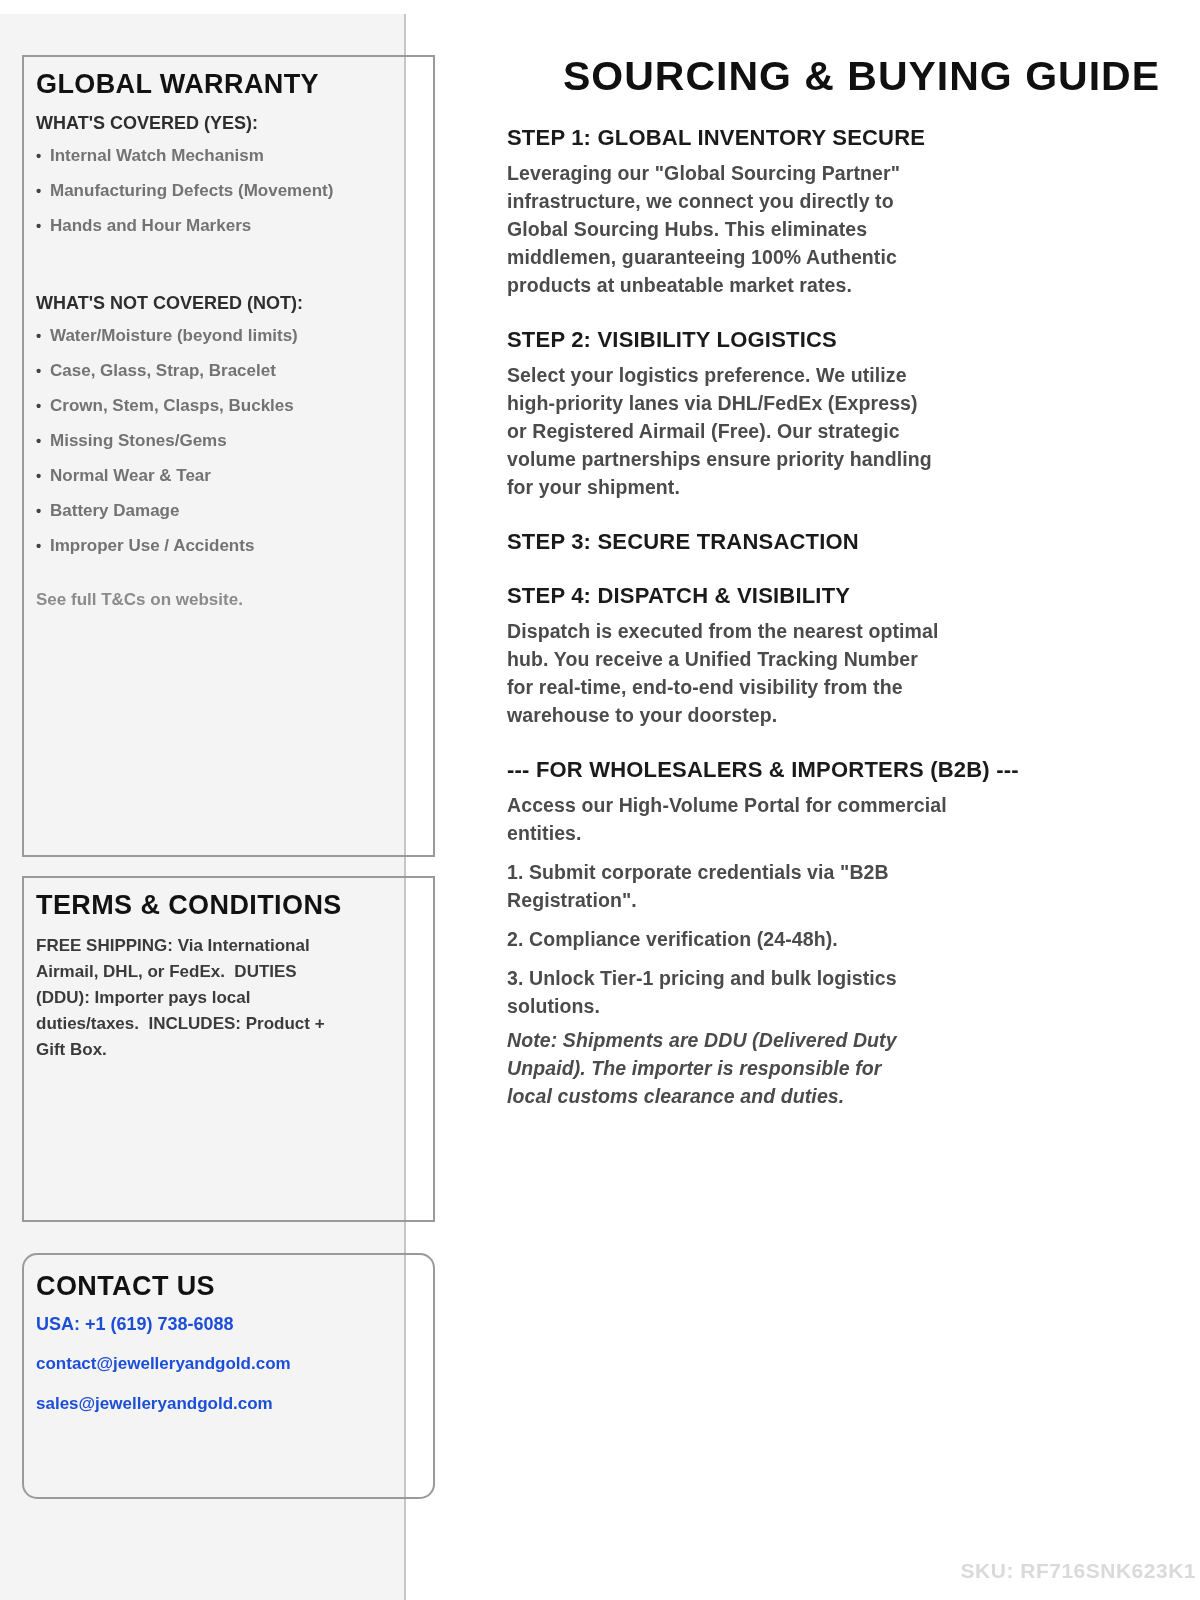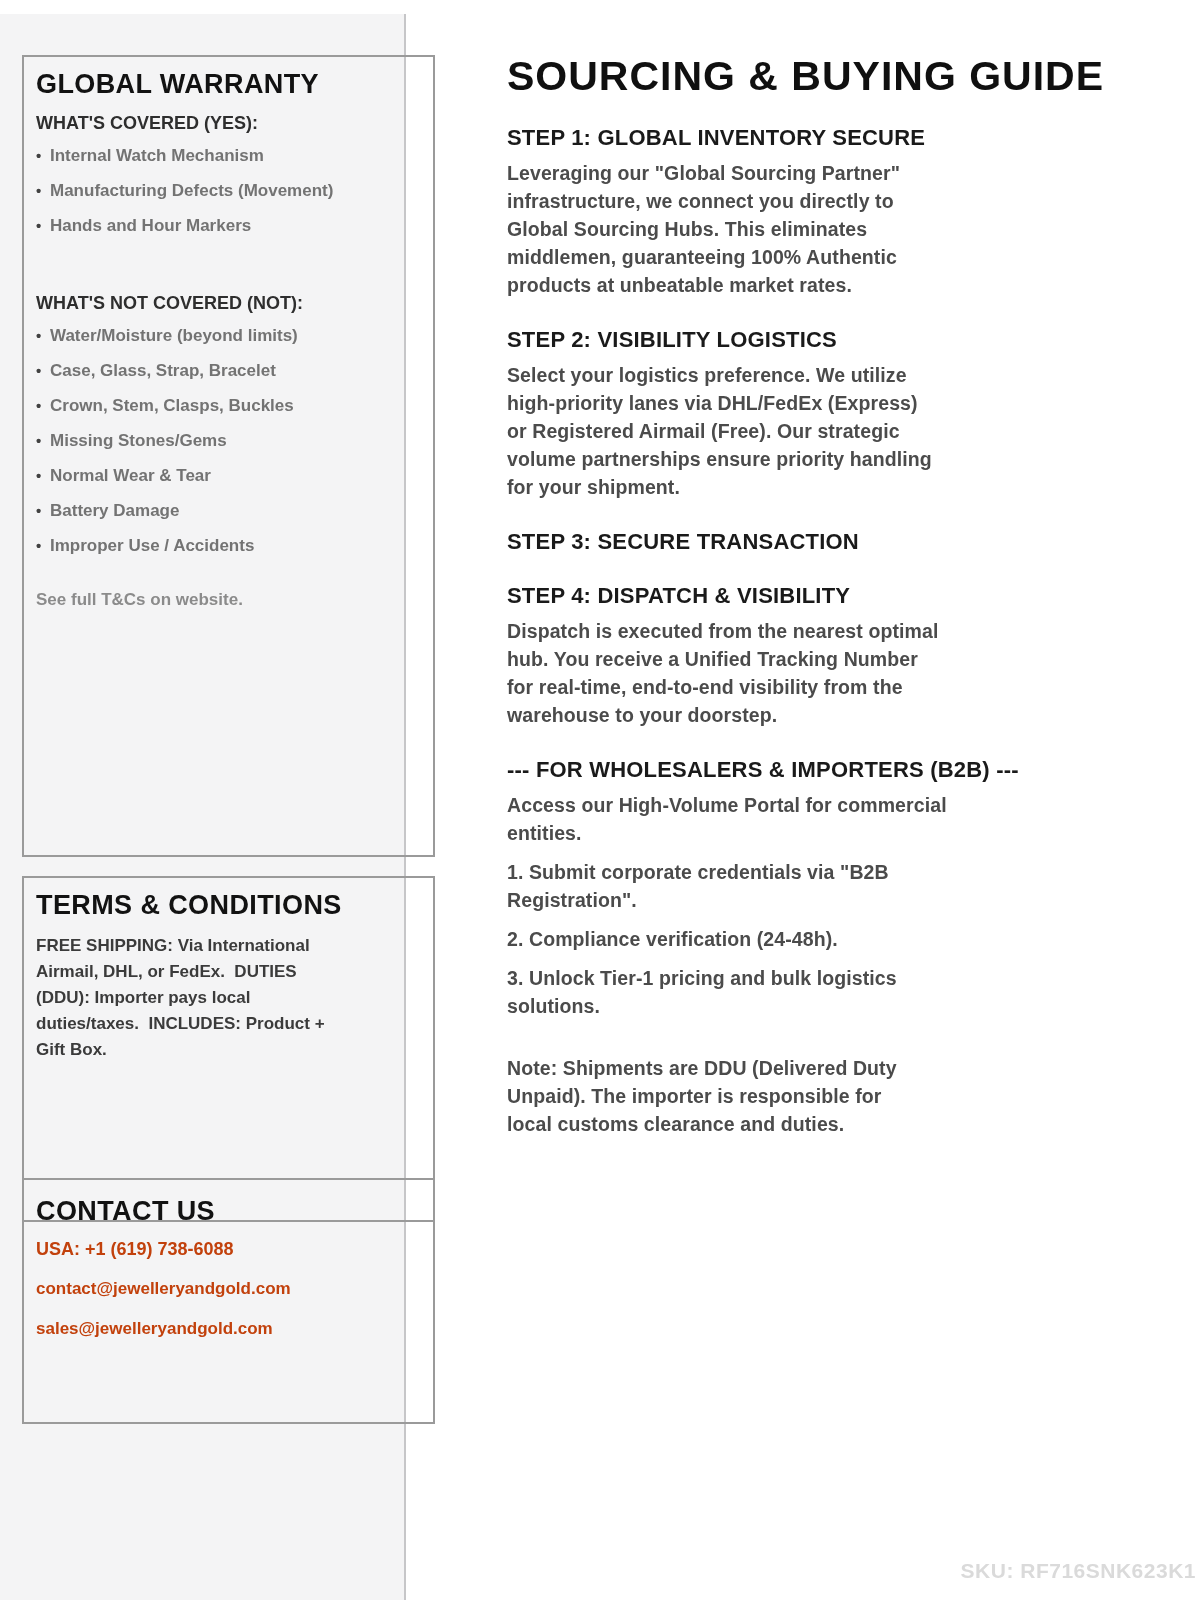--- a/index.html
+++ b/index.html
@@ -28,21 +28,21 @@
   .box {
     position: absolute;
     left: 22px;
     width: 413px;
     border: 2px solid #9a9a9a;
     padding: 14px 14px 14px 12px;
     background: transparent;
   }
   .box-warranty { top: 41px;  height: 802px; }
   .box-terms    { top: 862px; height: 346px; }
-  .box-contact  { top: 1164px; height: 246px; padding-top: 18px; }
+  .box-contact  { top: 1239px; height: 246px; padding-top: 18px; border-radius: 15px; }
 
   .box h2 {
     font-size: 27px;
     font-weight: bold;
     color: #121212;
     letter-spacing: 0.4px;
     line-height: 1;
     margin-bottom: 14px;
   }
   .box h3 {
@@ -80,41 +80,41 @@
   .terms-body {
     font-size: 17px;
     font-weight: bold;
     color: #3b3b3b;
     line-height: 26px;
     white-space: pre-wrap;
   }
   .contact-line {
     font-size: 17px;
     font-weight: bold;
-    color: #c2410c;
+    color: #1d4ed8;
     line-height: 20px;
     margin-top: 20px;
   }
   .contact-line.phone { font-size: 18px; margin-top: 14px; }
 
   
   .main {
     position: absolute;
     left: 457px; top: 0;
     width: 743px; height: 1600px;
     padding: 56px 40px 0 50px;
     background: #ffffff;
   }
   .main h1 {
     font-size: 41px;
     font-weight: bold;
     color: #101010;
     letter-spacing: 1px;
     line-height: 1;
-    text-align: left;
+    text-align: right;
     margin-bottom: 8px;
   }
   .main h2 {
     font-size: 22px;
     font-weight: bold;
     color: #1a1a1a;
     line-height: 26px;
     letter-spacing: 0.2px;
     margin: 28px 0 8px 0;
   }
@@ -122,21 +122,21 @@
     font-size: 19.5px;
     font-weight: bold;
     color: #4b4b4b;
     line-height: 28px;
     letter-spacing: 0.1px;
     white-space: pre-wrap;
     max-width: 640px;
   }
   .b2b p.body { margin-top: 11px; }
   .b2b p.intro { margin-top: 0; }
-  .b2b p.note { margin-top: 34px; }
+  .b2b p.note { margin-top: 6px; font-style: italic; }
   .sku {
     position: absolute;
     right: 4px; top: 1559px;
     font-size: 21px;
     font-weight: bold;
     letter-spacing: 0.5px;
     color: #dadada;
   }
 </style>
 </head>

